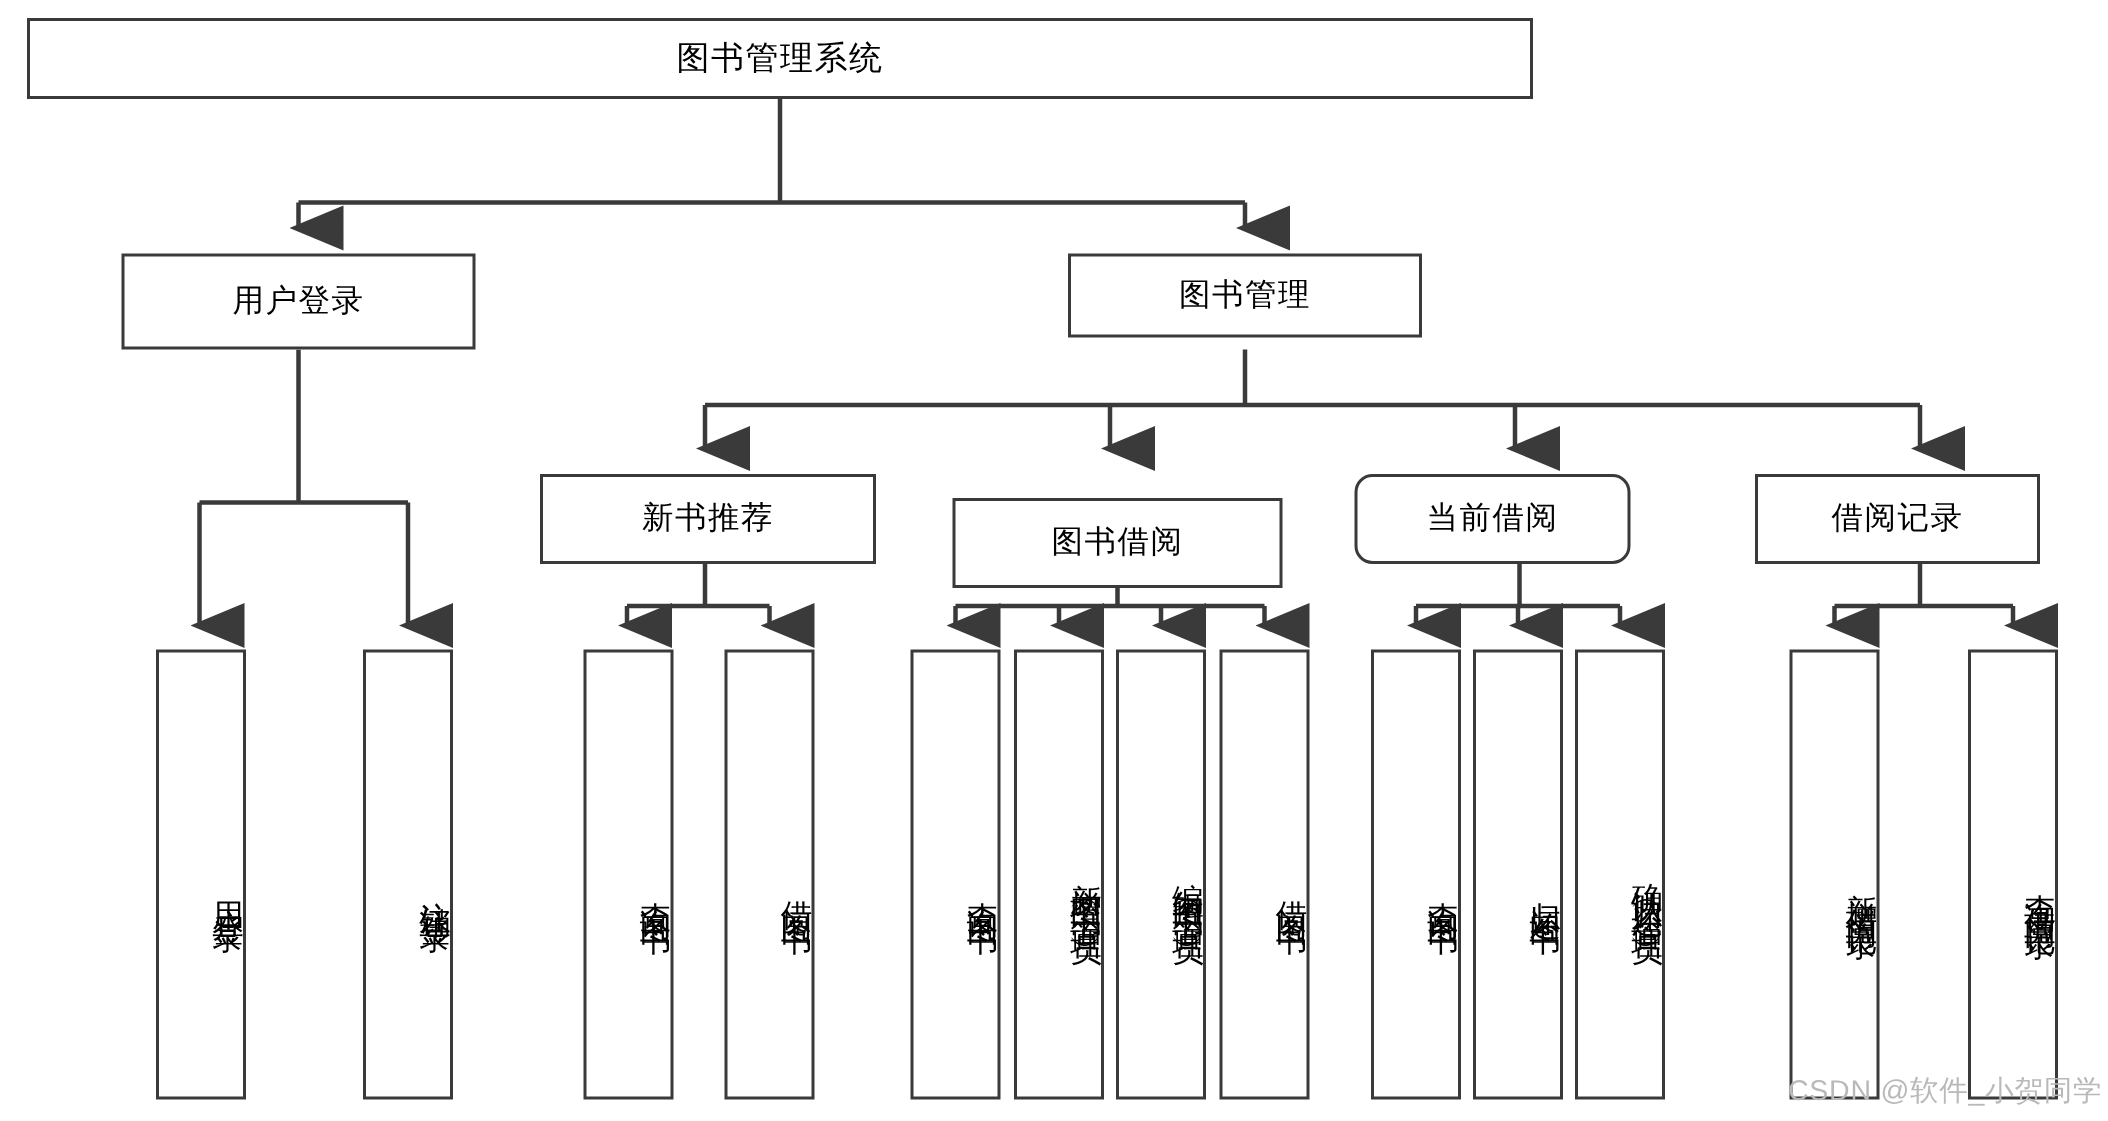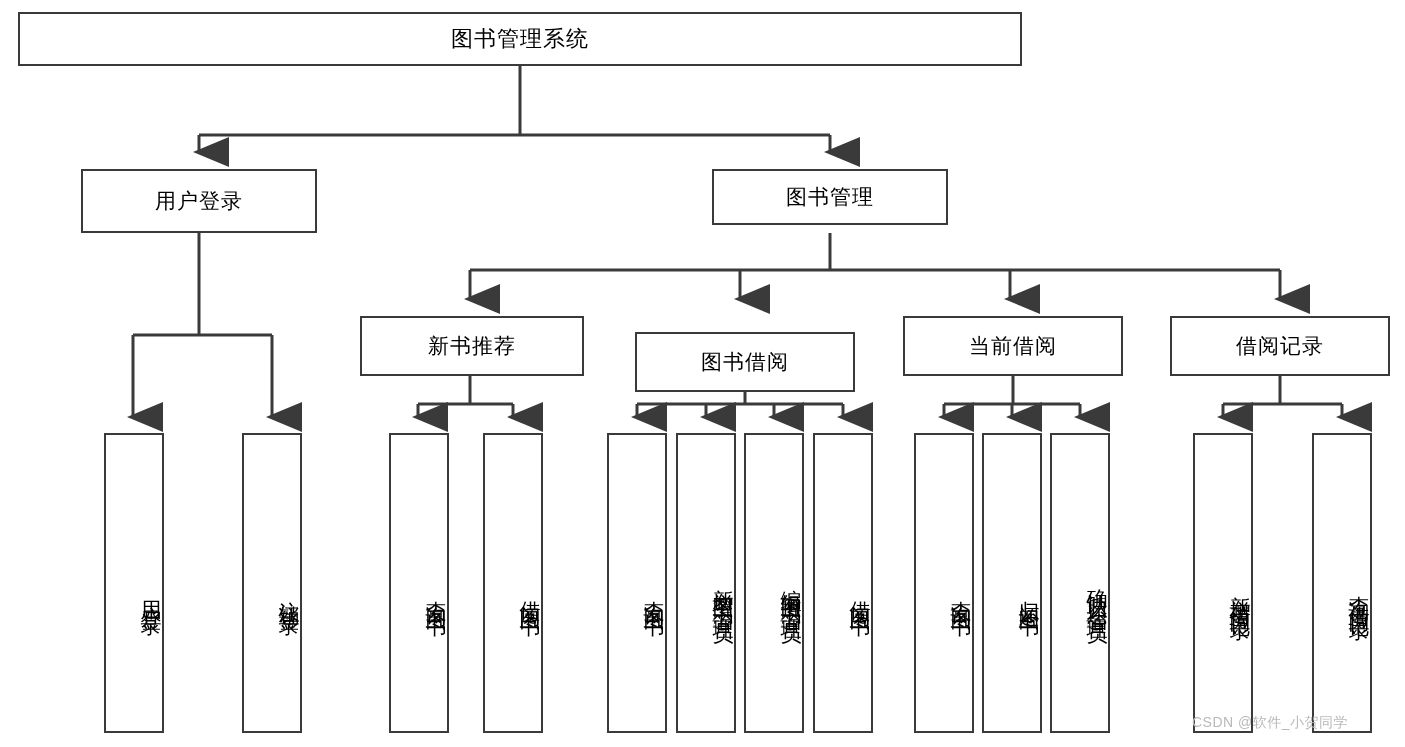--- a/index.html
+++ b/index.html
@@ -54,21 +54,21 @@
     justify-content: center;
     line-height: 1.05;
   }
   .node.vert .vlabel {
     display: block;
     writing-mode: vertical-rl;
     text-orientation: upright;
   }
   .watermark {
     position: absolute;
-    font-size: 14px;
+    font-size: 19px;
     color: #b9b9b9;
     white-space: nowrap;
     letter-spacing: 0.5px;
   }
 </style>
 </head>
 <body>
 
 <div id="canvas">
 
@@ -135,25 +135,25 @@
   </div>
 
   <div class="node horiz" style="left:360px; top:316px; width:224px; height:60px;">
     <span>新书推荐</span>
   </div>
 
   <div class="node horiz" style="left:635px; top:316px; width:220px; height:60px;margin-top:16px;">
     <span>图书借阅</span>
   </div>
 
-  <div class="node horiz" style="left:903px; top:316px; width:220px; height:60px;">
+  <div class="node horiz" style="left:903px; top:316px; width:184px; height:60px;border-radius:12px;">
     <span>当前借阅</span>
   </div>
 
-  <div class="node horiz" style="left:1170px; top:316px; width:220px; height:60px;">
+  <div class="node horiz" style="left:1170px; top:316px; width:190px; height:60px;">
     <span>借阅记录</span>
   </div>
 
   <div class="node vert" style="left:104px; top:433px; width:60px; height:300px;">
     <span class="vlabel">用户登录</span>
   </div>
 
   <div class="node vert" style="left:242px; top:433px; width:60px; height:300px;">
     <span class="vlabel">注销登录</span>
   </div>

